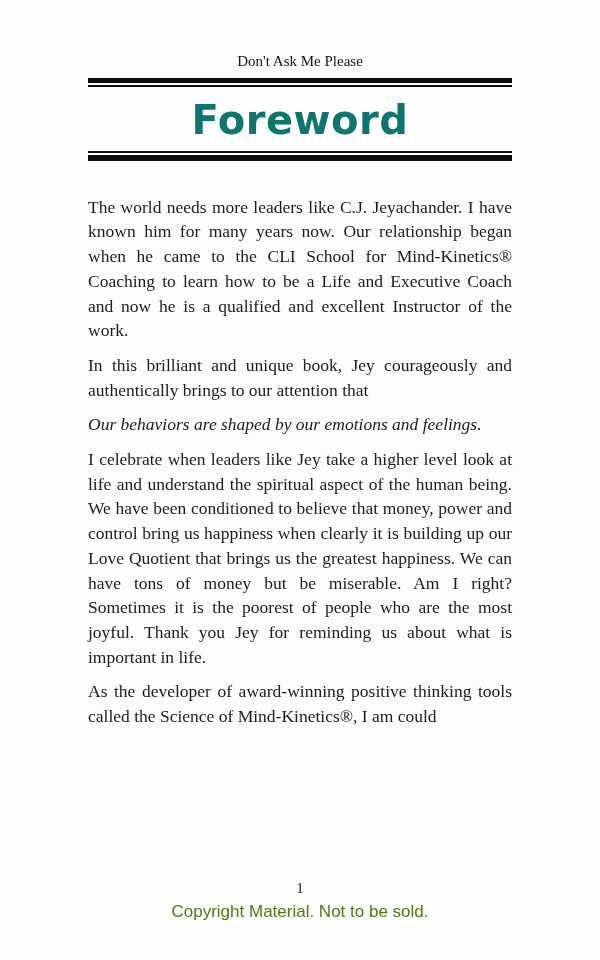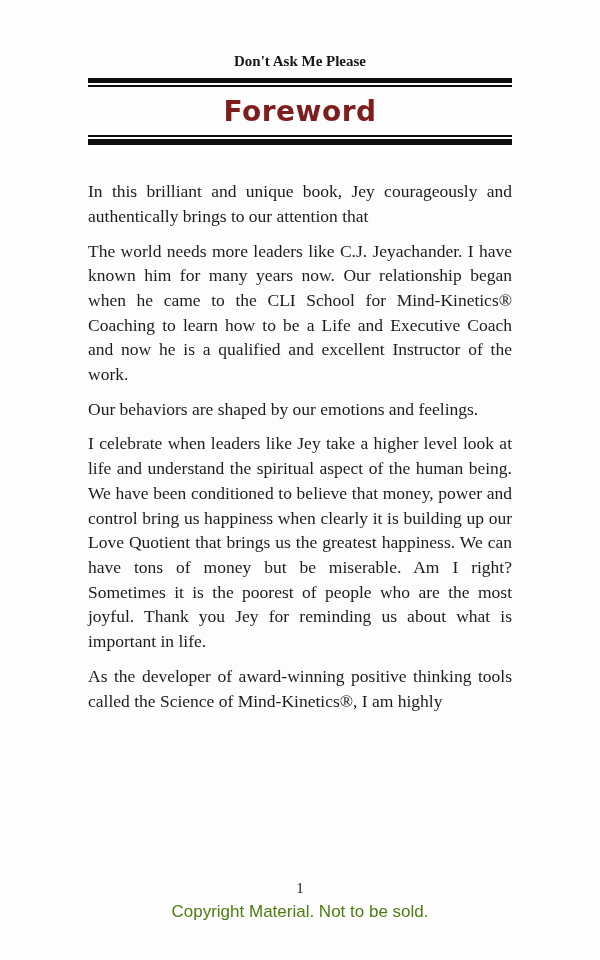--- a/index.html
+++ b/index.html
@@ -18,47 +18,47 @@
     color: #1c1c1c;
     font-family: "Liberation Serif", serif;
     overflow: hidden;
   }
   .running-header {
     text-align: center;
     font-size: 15px;
     line-height: 1.25;
     margin-bottom: 7px;
     color: #161616;
-    font-weight: bold;
   }
   .rule .thick { height: 5px; background: #0d0d0d; }
   .rule .gap   { height: 2px; }
   .rule .thin  { height: 2px; background: #0d0d0d; }
   .rule-bottom .thick { height: 6px; }
   .page-title {
     margin: 7px 0 5px 0;
     text-align: center;
     font-family: "DejaVu Sans", sans-serif;
     font-weight: 700;
-    font-size: 28px;
+    font-size: 40px;
     line-height: 1.3;
     letter-spacing: 0.5px;
-    color: #7f1d1d;
+    color: #0f766e;
   }
   .body-text {
     margin-top: 34px;
   }
   .body-text p {
     margin: 0 0 10px 0;
     font-size: 17.5px;
     line-height: 24.7px;
     text-align: justify;
     color: #1c1c1c;
   }
   .body-text p.italic {
+    font-style: italic;
   }
   .footer {
     position: absolute;
     left: 0;
     right: 0;
     bottom: 38px;
     text-align: center;
   }
   .page-number {
     font-family: "Liberation Serif", serif;
@@ -89,25 +89,25 @@
 
   <h1 class="page-title">Foreword</h1>
 
   <div class="rule rule-bottom">
     <div class="thin"></div>
     <div class="gap"></div>
     <div class="thick"></div>
   </div>
 
   <div class="body-text">
+    <p>The world needs more leaders like C.J. Jeyachander. I have known him for many years now. Our relationship began when he came to the CLI School for Mind-Kinetics® Coaching to learn how to be a Life and Executive Coach and now he is a qualified and excellent Instructor of the work.</p>
     <p>In this brilliant and unique book, Jey courageously and authentically brings to our attention that</p>
-    <p>The world needs more leaders like C.J. Jeyachander. I have known him for many years now. Our relationship began when he came to the CLI School for Mind-Kinetics® Coaching to learn how to be a Life and Executive Coach and now he is a qualified and excellent Instructor of the work.</p>
     <p class="italic">Our behaviors are shaped by our emotions and feelings.</p>
     <p>I celebrate when leaders like Jey take a higher level look at life and understand the spiritual aspect of the human being. We have been conditioned to believe that money, power and control bring us happiness when clearly it is building up our Love Quotient that brings us the greatest happiness. We can have tons of money but be miserable. Am I right? Sometimes it is the poorest of people who are the most joyful. Thank you Jey for reminding us about what is important in life.</p>
-    <p>As the developer of award-winning positive thinking tools called the Science of Mind-Kinetics®, I am highly</p>
+    <p>As the developer of award-winning positive thinking tools called the Science of Mind-Kinetics®, I am could</p>
   </div>
 
   <div class="footer">
     <div class="page-number">1</div>
     <div class="copyright">Copyright Material. Not to be sold.</div>
   </div>
 
 </div>
 
 </body></html>

